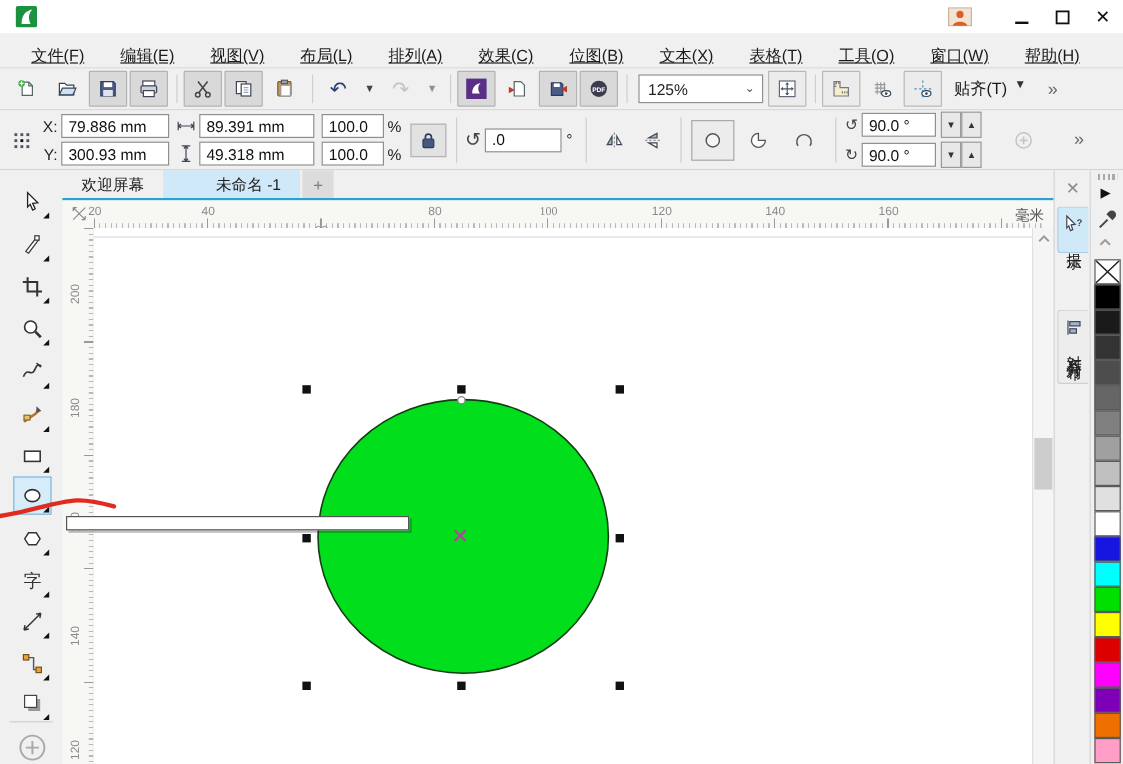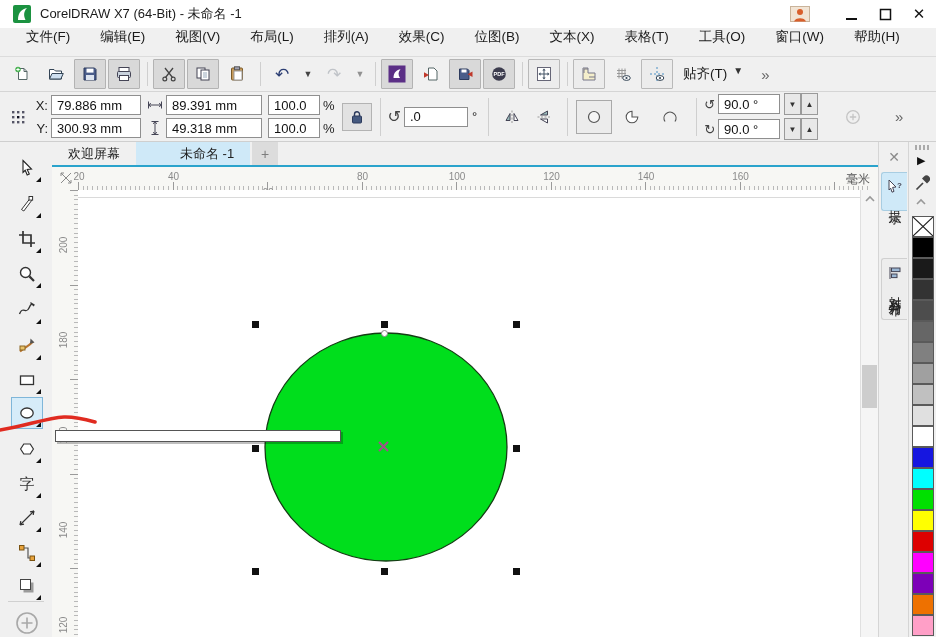--- a/index.html
+++ b/index.html
@@ -14,21 +14,21 @@
   #titlebar{position:absolute;left:0;top:0;width:936px;height:28px;background:#ffffff;
             display:flex;align-items:center;border-bottom:1px solid #e5e5e5;}
   #titlebar .logo{margin-left:13px;}
   #titlebar .title{margin-left:9px;font-size:13px;color:#1a1a1a;}
   #titlebar .spacer{flex:1;}
   .winbtn{width:34px;height:24px;display:flex;align-items:center;justify-content:center;color:#111;}
   #user-badge{width:24px;height:19px;margin-right:22px;display:flex;align-items:center;justify-content:center;}
 
   
   #menubar{position:absolute;left:0;top:28px;width:936px;height:28px;background:#f0f0f0;
-           display:flex;align-items:flex-start;padding-left:26px;box-sizing:border-box;}
+           display:flex;align-items:flex-end;padding-left:26px;box-sizing:border-box;text-decoration:underline;}
   .menu-item{margin-right:30px;font-size:13.5px;color:#1a1a1a;white-space:nowrap;}
 
   
   #toolbar{position:absolute;left:0;top:56px;width:936px;height:36px;background:#f0f0f0;
            border-top:1px solid #dcdcdc;border-bottom:1px solid #d5d5d5;
            display:flex;align-items:center;padding-left:6px;box-sizing:border-box;}
   .tb-btn{width:30px;height:28px;display:flex;align-items:center;justify-content:center;
           border:1px solid transparent;border-radius:1px;margin-right:2px;}
   .tb-btn.narrow{width:14px;}
   .tb-btn.pressed{background:#d9d9d9;border-color:#b3b3b3;}
@@ -155,21 +155,20 @@
 
 <div id="app">
 
   <div id="titlebar">
     <span class="ic logo">
         <svg width="18" height="18" viewBox="0 0 18 18">
           <rect width="18" height="18" rx="2" fill="#1b9240"></rect>
           <path d="M5 15 C5 7 9 4 14 3 C10.5 6.5 10.5 10.5 12.5 15 z" fill="#fff"></path>
         </svg>
       </span>
-    <span class="title">CorelDRAW X7 (64-Bit) - 未命名 -1</span>
     <span class="spacer"></span>
     <span id="user-badge" class="ic">
         <svg width="20" height="16" viewBox="0 0 20 16">
           <rect x="0.5" y="0.5" width="19" height="15" fill="#f2e4d4" stroke="#c9b39a"></rect>
           <circle cx="10" cy="6" r="3" fill="#d95f2b"></circle>
           <path d="M4 15.5 c1 -4.5 11 -4.5 12 0 z" fill="#d95f2b"></path>
         </svg>
       </span>
     <span class="winbtn">
         <svg width="15" height="15" viewBox="0 0 15 15">
@@ -313,20 +312,24 @@
       </div>
       <div class="tb-btn pressed">
         <span class="ic">
           <svg width="16" height="16" viewBox="0 0 16 16">
             <circle cx="8" cy="8" r="6.8" fill="#3c3c4e"></circle>
             <text x="8" y="10.3" font-size="5.5" fill="#fff" text-anchor="middle" font-family="sans-serif" font-weight="bold">PDF</text>
           </svg>
         </span>
       </div>
       <div class="tb-sep"></div>
+      <div id="zoom-combo">
+        <span>125%</span>
+        <span class="arrow">⌄</span>
+      </div>
       <div class="tb-btn boxed">
         <span class="ic">
           <svg width="16" height="16" viewBox="0 0 16 16">
             <rect x="1.5" y="1.5" width="13" height="13" fill="#fff" stroke="#667"></rect>
             <path d="M8 3.5 v9 M3.5 8 h9" stroke="#456"></path>
             <path d="M8 2.5 l-1.7 2 h3.4 z M8 13.5 l-1.7 -2 h3.4 z M2.5 8 l2 -1.7 v3.4 z M13.5 8 l-2 -1.7 v3.4 z" fill="#456"></path>
           </svg>
         </span>
       </div>
       <div class="tb-sep"></div>
@@ -634,21 +637,21 @@
       <span id="ruler-origin" class="ic">
           <svg width="16" height="16" viewBox="0 0 16 16">
             <path d="M3 13 L13 3 M3 3 L13 13 M3 3 v3 M3 3 h3 M13 13 v-3 M13 13 h-3" stroke="#8a8a8a" fill="none"></path>
           </svg>
         </span>
       <span class="unit">毫米</span>
     <span class="rlabel" style="left: 27px; top: 4px; transform: translateX(-50%);">20</span>
         <span class="rlabel" style="left: 121.5px; top: 4px; transform: translateX(-50%);">40</span>
         <span class="rlabel" style="left: 216px; top: 20px; transform: translateX(-50%);">60</span>
         <span class="rlabel" style="left: 310.5px; top: 4px; transform: translateX(-50%);">80</span>
-        <span class="rlabel" style="left: 405px; top: 4px; transform: translateX(-50%);">100</span>
+        <span class="rlabel" style="left: 405px; top: 4px; transform: translateX(-50%); font-family: Liberation Serif, serif;">100</span>
         <span class="rlabel" style="left: 499.5px; top: 4px; transform: translateX(-50%);">120</span>
         <span class="rlabel" style="left: 594px; top: 4px; transform: translateX(-50%);">140</span>
         <span class="rlabel" style="left: 688.5px; top: 4px; transform: translateX(-50%);">160</span>
       </div>
     <div id="vruler">
       <div class="minor"></div>
         <div class="major"></div>
     <span class="rlabel" style="top: 55px;">200</span>
         <span class="rlabel" style="top: 150px;">180</span>
         <span class="rlabel" style="top: 245px;">160</span>

